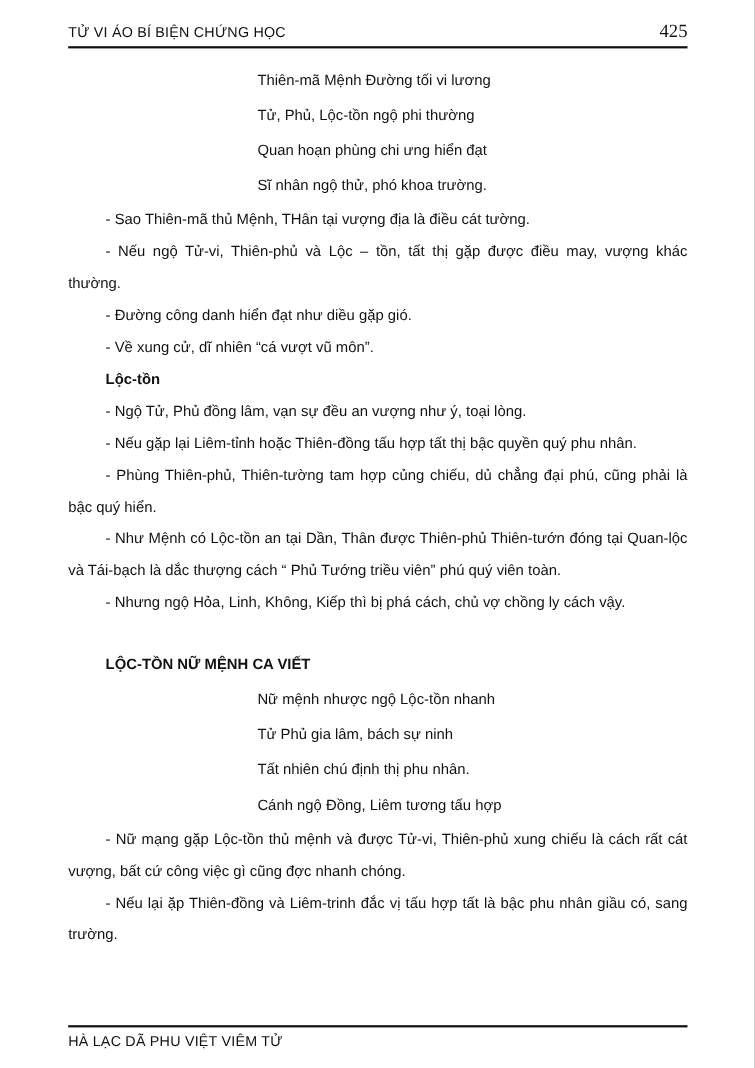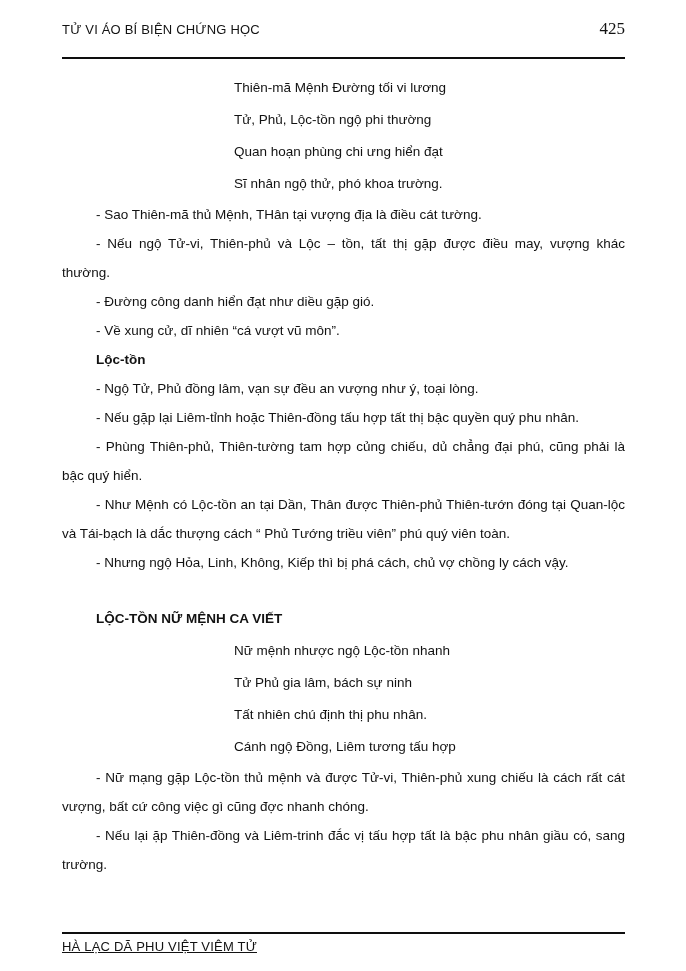--- a/index.html
+++ b/index.html
@@ -17,21 +17,21 @@
     box-sizing:border-box;
     padding:20px 61px 0 62px;
     overflow:hidden;
   }
   
   .page-header{
     display:flex;
     justify-content:space-between;
     align-items:flex-end;
     border-bottom:2px solid #0e0e0e;
-    padding-bottom:20px;
+    padding-bottom:5px;
   }
   .book-title{
     font-size:13px;
     letter-spacing:.2px;
     white-space:nowrap;
   }
   .page-number{
     font-family:"Liberation Serif","DejaVu Serif",serif;
     font-size:17px;
     line-height:1;
@@ -56,21 +56,20 @@
   .bold{font-weight:bold;}
   .gap{height:27px;}
   
   .page-footer{
     position:absolute;
     left:62px;right:61px;top:932px;
     border-top:2px solid #0e0e0e;
     padding-top:5px;
     font-size:13px;
     letter-spacing:.2px;
-    text-decoration:underline;
   }
 </style>
 </head>
 <body>
 
 <div class="page">
 
   <header class="page-header">
     <span class="book-title">TỬ VI ÁO BÍ BIỆN CHỨNG HỌC</span>
     <span class="page-number">425</span>

